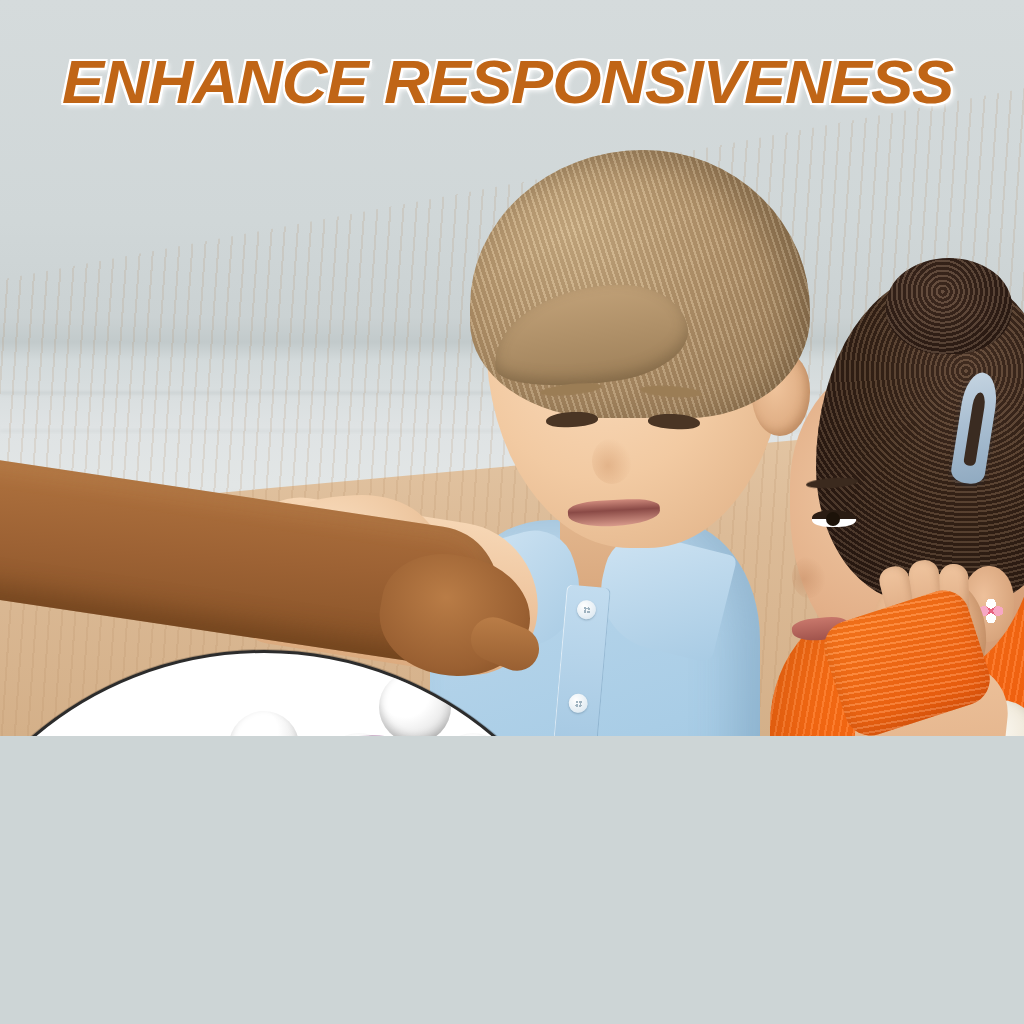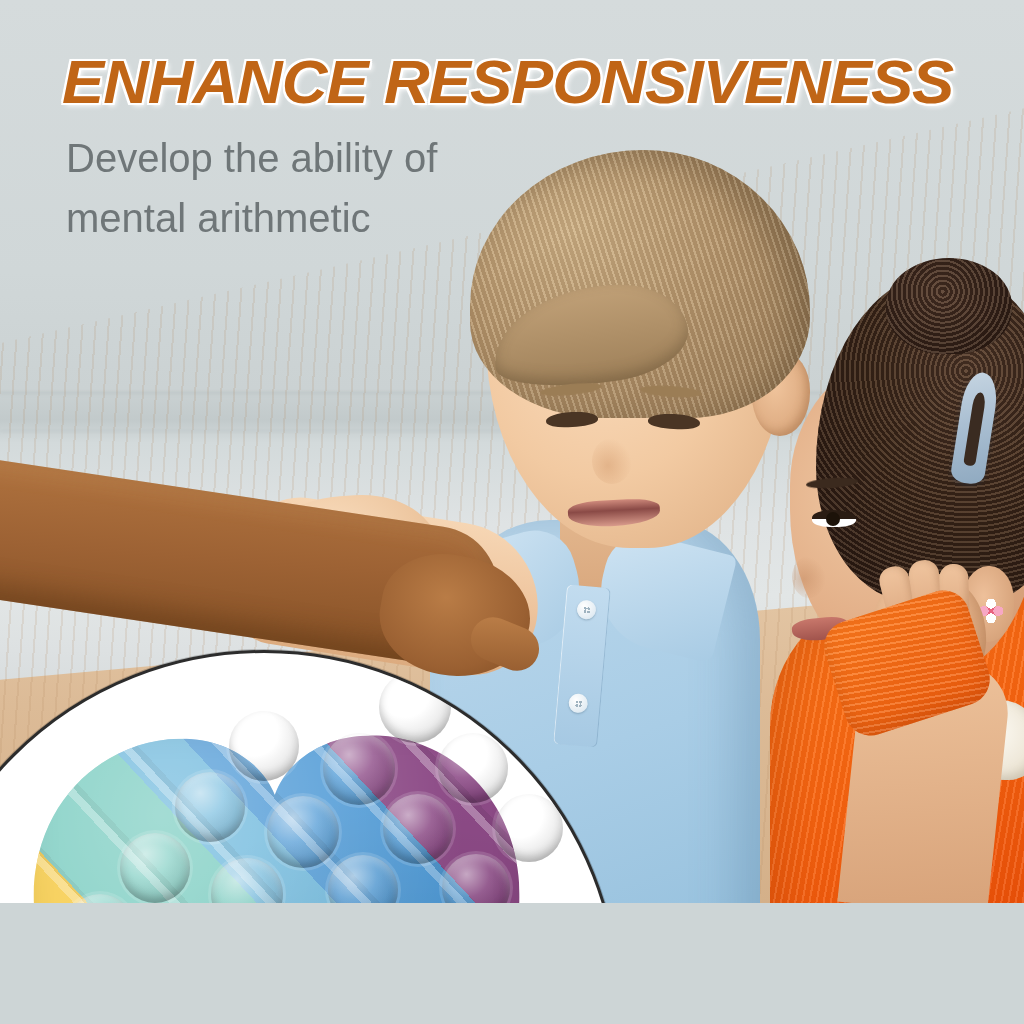--- a/index.html
+++ b/index.html
@@ -5,21 +5,21 @@
   * { margin:0; padding:0; box-sizing:border-box; }
   html,body{ width:1024px; height:1024px; overflow:hidden; }
   body{
     font-family:"Liberation Sans", sans-serif;
     background:#cdd5d6;
   }
 
   
   .stage{
     position:relative;
-    width:1024px; height:903px;
+    width:1024px; height:736px;
     overflow:hidden;
     background:
       linear-gradient(180deg,#d2d9da 0%, #ccd4d5 38%, #c9d1d2 52%, #cfd6d7 66%, #d4dadb 100%);
   }
 
   
   .wall{
     position:absolute; inset:0;
     background:
       linear-gradient(180deg,
@@ -457,22 +457,20 @@
   <div class="bfinger bf2"></div>
   <div class="bfinger bf3"></div>
   <div class="bfinger bf4"></div>
 
   <div class="person dark-arm"></div>
   <div class="person dark-hand"></div>
   <div class="person dark-thumb"></div>
 
   <div class="headline">ENHANCE RESPONSIVENESS</div>
 
-  <div class="subline">Develop the ability of
-mental arithmetic</div>
 
   <div class="inset-circle">
     <div class="heart-wrap">
       <div class="heart">
         <div class="heart-ribs"></div>
         <div class="heart-sheen"></div>
       </div>
       <div class="bubbles" id="bubbles">
           <div class="bub" style="left: 41.7692px; top: 174.862px; width: 70px; height: 70px;"></div>
           <div class="bub" style="left: 96.638px; top: 113.924px; width: 70px; height: 70px;"></div>

